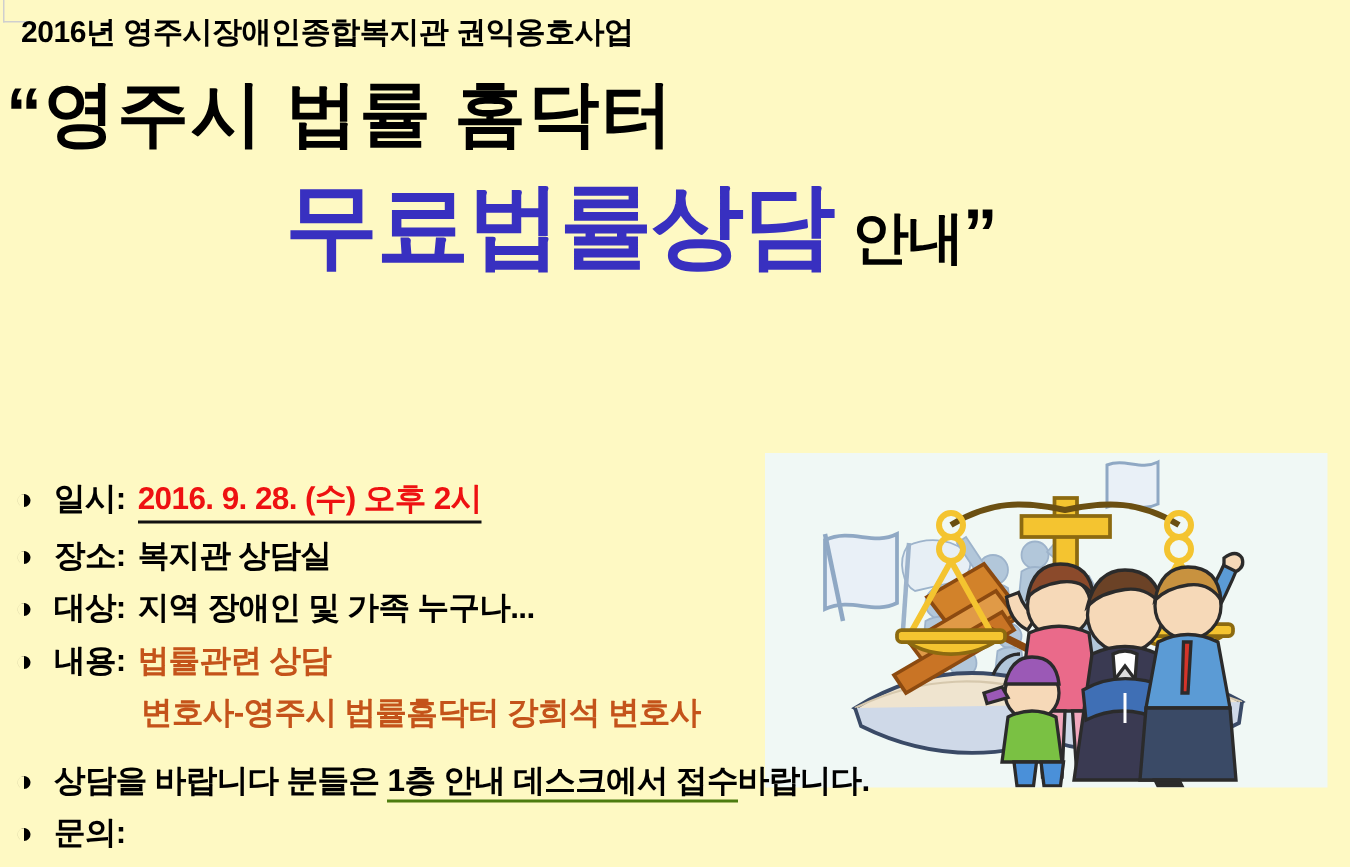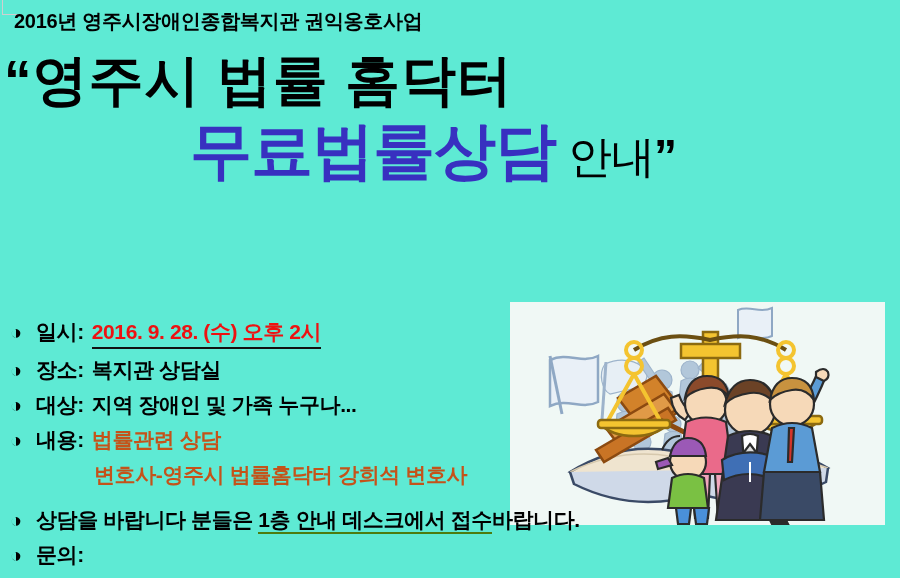--- a/index.html
+++ b/index.html
@@ -9,21 +9,21 @@
     background: #ffffff;
   }
   body {
     font-family: "Liberation Sans", "DejaVu Sans", sans-serif;
     -webkit-font-smoothing: antialiased;
   }
   #poster {
     position: relative;
     width: 900px;
     height: 578px;
-    background: #5eead4;
+    background: #fef9c3;
     overflow: hidden;
   }
 
   
   .corner-mark {
     position: absolute;
     left: 2px;
     top: 0px;
     width: 18px;
     height: 14px;
@@ -42,21 +42,21 @@
     color: #000000;
     letter-spacing: -0.3px;
     white-space: nowrap;
   }
 
   
   .title-line1 {
     position: absolute;
     left: 4px;
     top: 52px;
-    font-size: 55px;
+    font-size: 48px;
     font-weight: bold;
     color: #000000;
     letter-spacing: 1px;
     white-space: nowrap;
     line-height: 1.05;
   }
   .title-line2 {
     position: absolute;
     left: 190px;
     top: 120px;
@@ -65,22 +65,22 @@
   }
   .title-blue {
     font-size: 62px;
     font-weight: bold;
     color: #3830c0;
     letter-spacing: -1px;
     vertical-align: baseline;
     font-family: Liberation Serif, serif;
   }
   .title-annae {
-    font-size: 44px;
-    font-weight: normal;
+    font-size: 38px;
+    font-weight: bold;
     color: #000000;
     letter-spacing: -1px;
     vertical-align: baseline;
     padding-left: 12px;
   }
   .title-closequote {
     font-size: 46px;
     font-weight: bold;
     color: #000000;
     vertical-align: baseline;

